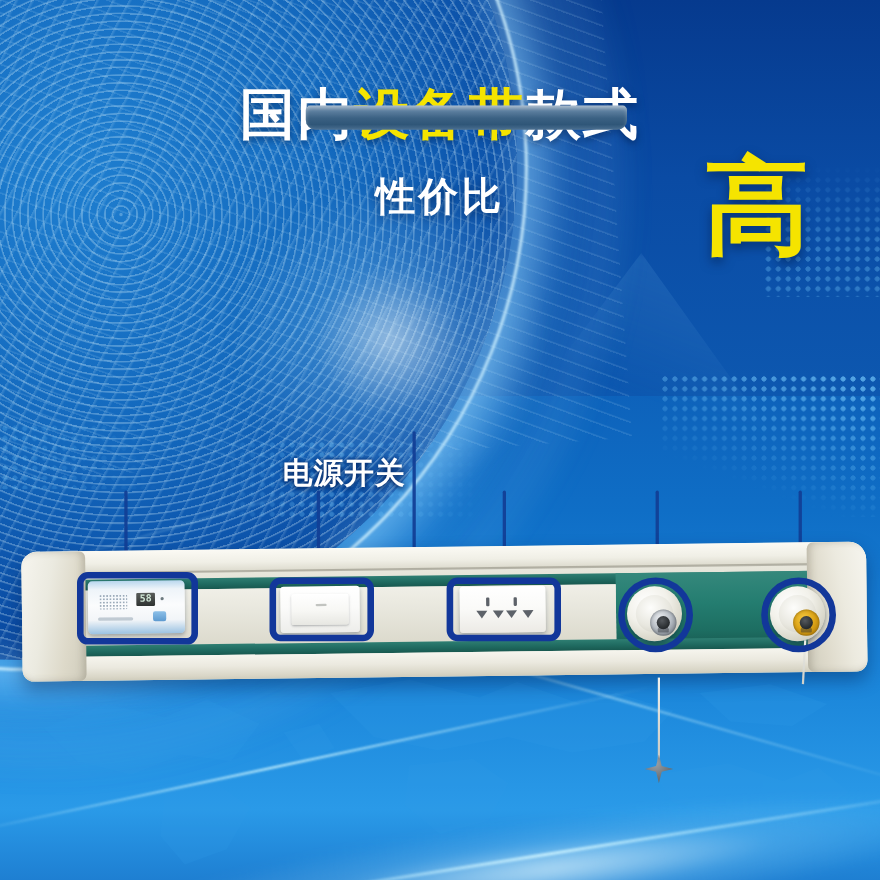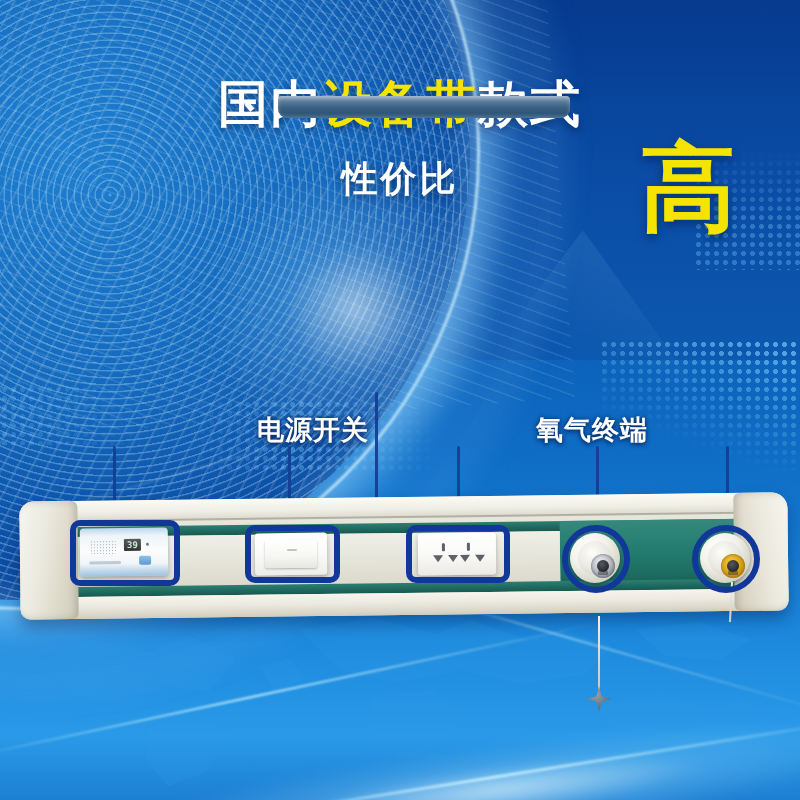--- a/index.html
+++ b/index.html
@@ -283,21 +283,20 @@
   <div class="dots d3"></div>
   <div class="dots d4"></div>
 
   <div class="headline">
     <div class="hl-row1"><span class="w">国内</span><span class="y">设备带</span><span class="w">款式</span></div>
     <div class="hl-row2">性价比</div>
   </div>
   <div class="hl-big">高</div>
 
   <div class="callout" style="left:228px;top:412px;margin-left:29px;">电源开关</div>
-  <div class="callout" style="left:536px;top:412px;">氧气终端</div>
 
   <div class="leader" style="left:113px;top:446px;height:82px;"></div>
   <div class="leader" style="left:288px;top:446px;height:88px;"></div>
   <div class="leader" style="left:375px;top:392px;height:210px;"></div>
   <div class="leader" style="left:457px;top:446px;height:88px;"></div>
   <div class="leader" style="left:596px;top:446px;height:92px;"></div>
   <div class="leader" style="left:726px;top:446px;height:92px;"></div>
 
   <div id="bhu">
     <div class="bhu-body">
@@ -310,21 +309,21 @@
       <div class="bhu-bottomrail"></div>
       <div class="cap-left"></div>
       <div class="cap-right"></div>
     </div>
   </div>
 
   <div class="lamp-diffuser"></div>
 
   <div class="device intercom">
     <div class="ic-grille"></div>
-    <div class="ic-lcd">39</div>
+    <div class="ic-lcd">58</div>
     <div class="ic-led"></div>
     <div class="ic-btn"></div>
     <div class="ic-slot"></div>
   </div>
 
   <div class="device switch">
     <div class="sw-rocker">
       <div class="sw-mark"></div>
     </div>
   </div>

